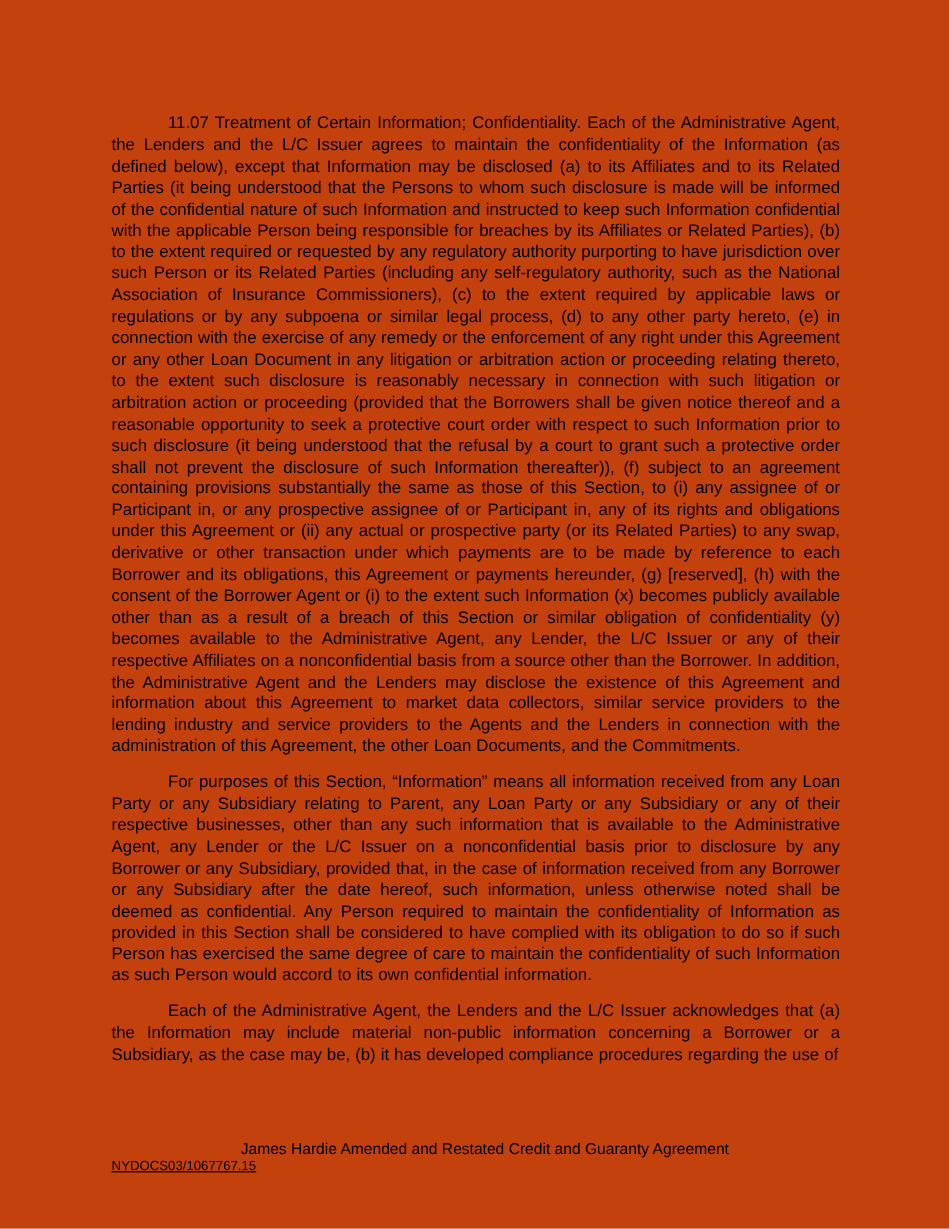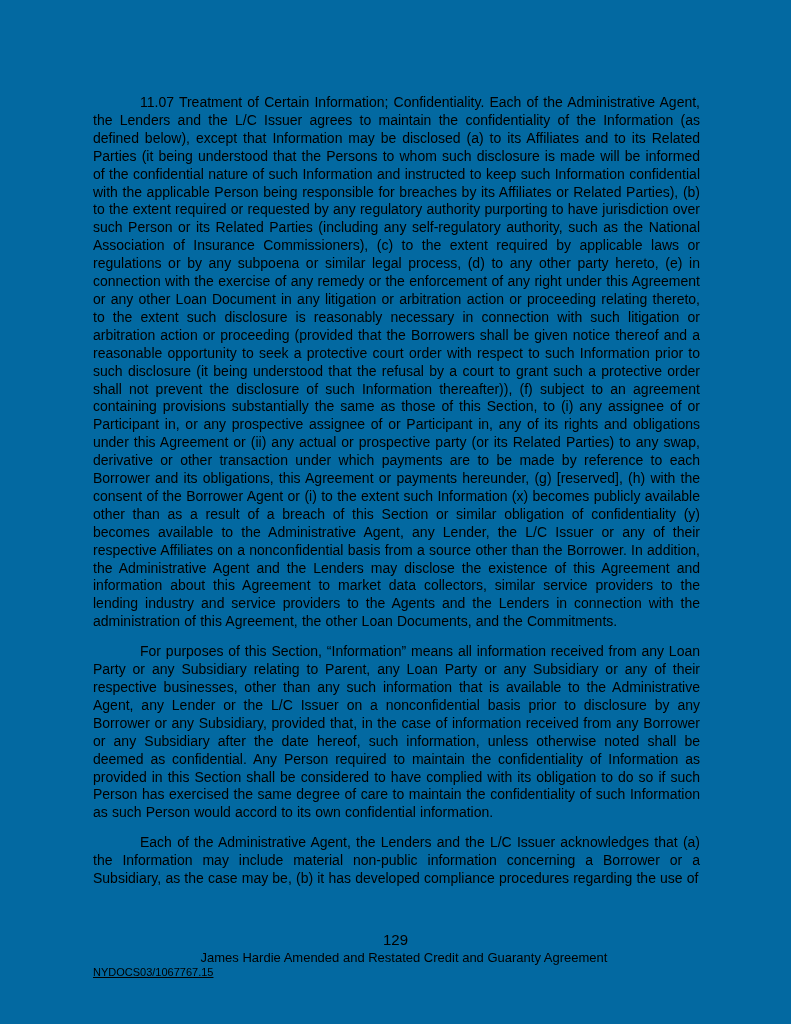--- a/index.html
+++ b/index.html
@@ -4,21 +4,21 @@
 <style>
   * { margin: 0; padding: 0; box-sizing: border-box; }
   html, body {
     background: #ffffff;
     font-family: "Liberation Sans", sans-serif;
   }
   .page {
     position: relative;
     width: 791px;
     height: 1024px;
-    background: #0369a1;
+    background: #c2410c;
     color: #000000;
     overflow: hidden;
     margin: 0 auto;
   }
   .doc-body {
     position: absolute;
     left: 93px;
     top: 94px;
     width: 607px;
   }
@@ -64,19 +64,18 @@
 
 <div class="page">
 
   <div class="doc-body">
 
   <p>11.07 Treatment of Certain Information; Confidentiality.  Each of the Administrative Agent, the Lenders and the L/C Issuer agrees to maintain the confidentiality of the Information (as defined below), except that Information may be disclosed (a) to its Affiliates and to its Related Parties (it being understood that the Persons to whom such disclosure is made will be informed of the confidential nature of such Information and instructed to keep such Information confidential with the applicable Person being responsible for breaches by its Affiliates or Related Parties), (b) to the extent required or requested by any regulatory authority purporting to have jurisdiction over such Person or its Related Parties (including any self-regulatory authority, such as the National Association of Insurance Commissioners), (c) to the extent required by applicable laws or regulations or by any subpoena or similar legal process, (d) to any other party hereto, (e) in connection with the exercise of any remedy or the enforcement of any right under this Agreement or any other Loan Document in any litigation or arbitration action or proceeding relating thereto, to the extent such disclosure is reasonably necessary in connection with such litigation or arbitration action or proceeding (provided that the Borrowers shall be given notice thereof and a reasonable opportunity to seek a protective court order with respect to such Information prior to such disclosure (it being understood that the refusal by a court to grant such a protective order shall not prevent the disclosure of such Information thereafter)), (f) subject to an agreement containing provisions substantially the same as those of this Section, to (i) any assignee of or Participant in, or any prospective assignee of or Participant in, any of its rights and obligations under this Agreement or (ii) any actual or prospective party (or its Related Parties) to any swap, derivative or other transaction under which payments are to be made by reference to each Borrower and its obligations, this Agreement or payments hereunder, (g) [reserved], (h) with the consent of the Borrower Agent or (i) to the extent such Information (x) becomes publicly available other than as a result of a breach of this Section or similar obligation of confidentiality (y) becomes available to the Administrative Agent, any Lender, the L/C Issuer or any of their respective Affiliates on a nonconfidential basis from a source other than the Borrower.  In addition, the Administrative Agent and the Lenders may disclose the existence of this Agreement and information about this Agreement to market data collectors, similar service providers to the lending industry and service providers to the Agents and the Lenders in connection with the administration of this Agreement, the other Loan Documents, and the Commitments.</p>
       <p>For purposes of this Section, “Information” means all information received from any Loan Party or any Subsidiary relating to Parent, any Loan Party or any Subsidiary or any of their respective businesses, other than any such information that is available to the Administrative Agent, any Lender or the L/C Issuer on a nonconfidential basis prior to disclosure by any Borrower or any Subsidiary, provided that, in the case of information received from any Borrower or any Subsidiary after the date hereof, such information, unless otherwise noted shall be deemed as confidential.  Any Person required to maintain the confidentiality of Information as provided in this Section shall be considered to have complied with its obligation to do so if such Person has exercised the same degree of care to maintain the confidentiality of such Information as such Person would accord to its own confidential information.</p>
       <p>Each of the Administrative Agent, the Lenders and the L/C Issuer acknowledges that (a) the Information may include material non-public information concerning a Borrower or a Subsidiary, as the case may be, (b) it has developed compliance procedures regarding the use of</p>
     </div>
 
-  <div class="footer-page-number">129</div>
 
   <div class="footer-doc-title">James Hardie Amended and Restated Credit and Guaranty Agreement</div>
 
   <div class="footer-doc-number">NYDOCS03/1067767.15</div>
 
 </div>
 
 </body></html>

